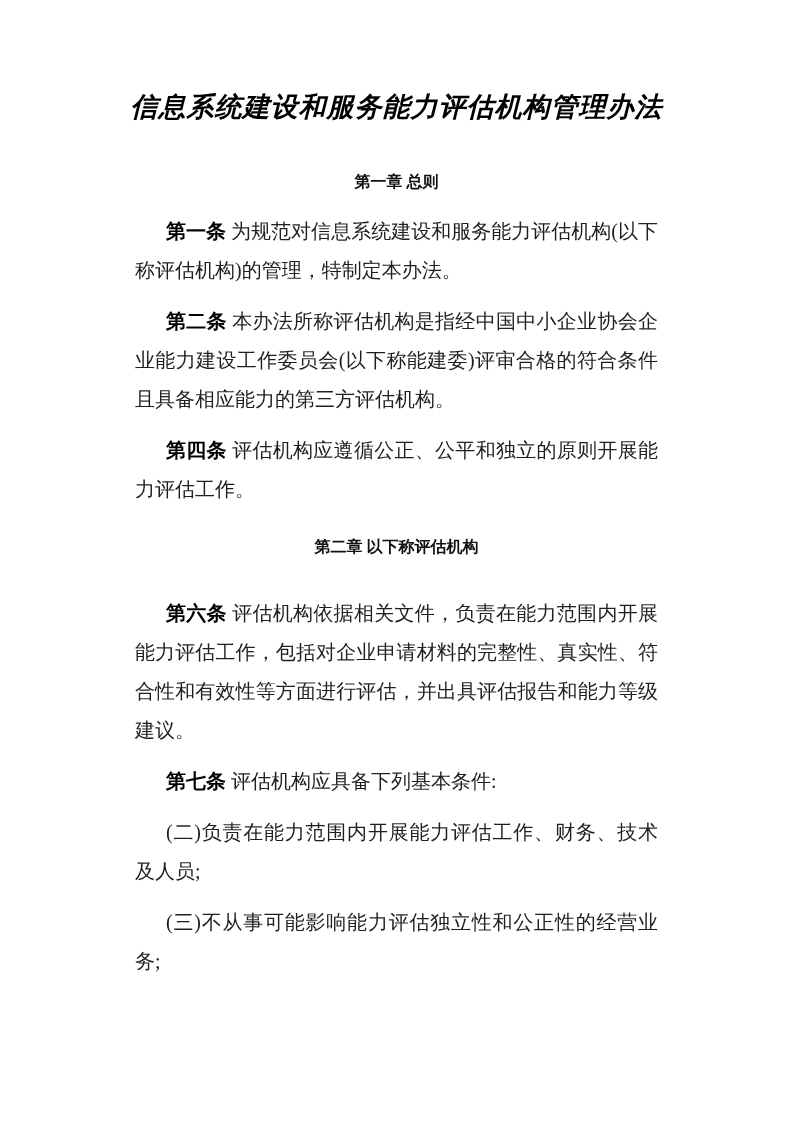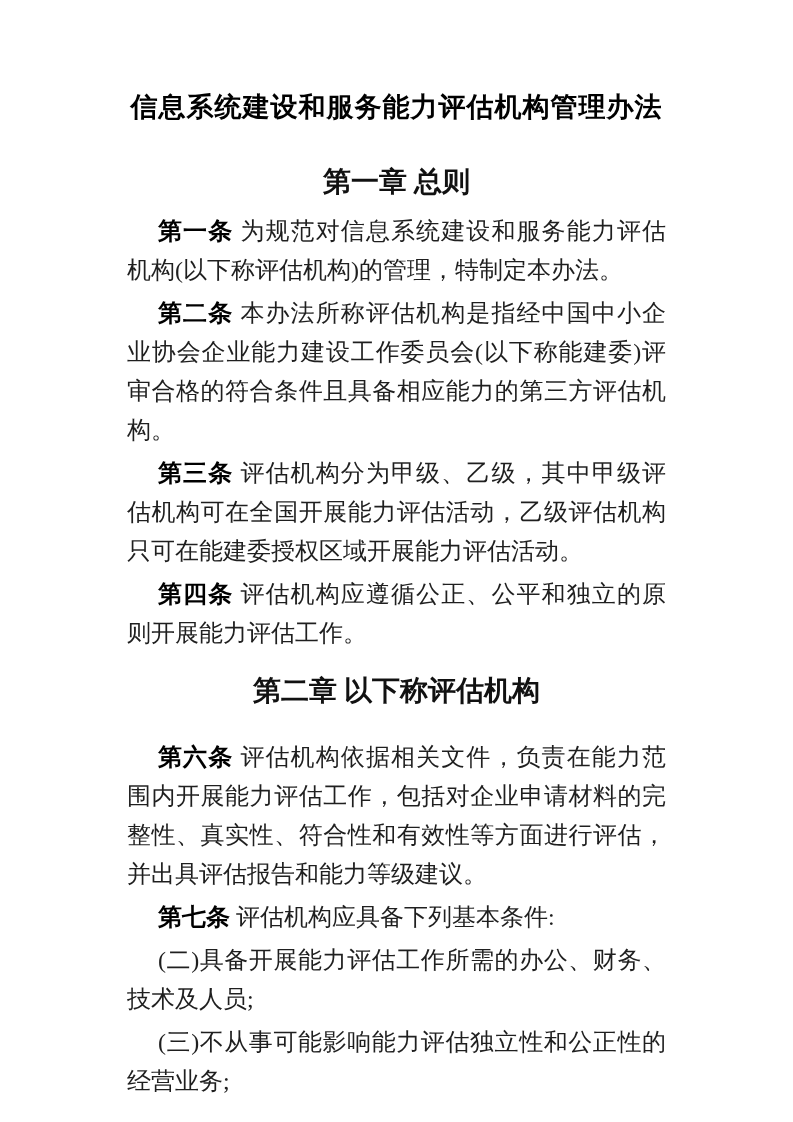--- a/index.html
+++ b/index.html
@@ -21,57 +21,57 @@
   }
   .doc-title {
     margin: 0;
     font-size: 27px;
     line-height: 38px;
     font-weight: bold;
     text-align: center;
     color: #000000;
     letter-spacing: 1px;
     white-space: nowrap;
+    font-style: italic;
   }
   .chapter-heading {
     margin: 24px 0 33px 0;
-    font-size: 28px;
+    font-size: 16px;
     line-height: 28px;
     font-weight: bold;
     text-align: center;
     color: #111111;
   }
   #chapters .chapter-heading:first-child {
     margin-top: 42px;
     margin-bottom: 16px;
   }
   .para {
-    margin: 4px;
-    font-size: 24px;
+    margin: 12px;
+    font-size: 20px;
     line-height: 39px;
     text-align: justify;
     text-indent: 31px;
     color: #1f1f1f;
     word-break: break-all;
   }
   .para b {
     font-weight: bold;
     color: #000000;
   }
 </style>
 </head>
 <body>
 
 <div class="page">
   <h1 class="doc-title">信息系统建设和服务能力评估机构管理办法</h1>
   <main id="chapters">
       <h2 class="chapter-heading">第一章 总则</h2>
       <p class="para"><b>第一条</b> 为规范对信息系统建设和服务能力评估机构(以下称评估机构)的管理，特制定本办法。</p>
       <p class="para"><b>第二条</b> 本办法所称评估机构是指经中国中小企业协会企业能力建设工作委员会(以下称能建委)评审合格的符合条件且具备相应能力的第三方评估机构。</p>
-      <p class="para"><b>第三条</b> 评估机构分为甲级、乙级，其中甲级评估机构可在全国开展能力评估活动，乙级评估机构只可在能建委授权区域开展能力评估活动。</p>
       <p class="para"><b>第四条</b> 评估机构应遵循公正、公平和独立的原则开展能力评估工作。</p>
       <h2 class="chapter-heading">第二章 以下称评估机构</h2>
       <p class="para"><b>第六条</b> 评估机构依据相关文件，负责在能力范围内开展能力评估工作，包括对企业申请材料的完整性、真实性、符合性和有效性等方面进行评估，并出具评估报告和能力等级建议。</p>
       <p class="para"><b>第七条</b> 评估机构应具备下列基本条件:</p>
-      <p class="para">(二)具备开展能力评估工作所需的办公、财务、技术及人员;</p>
+      <p class="para">(二)负责在能力范围内开展能力评估工作、财务、技术及人员;</p>
       <p class="para">(三)不从事可能影响能力评估独立性和公正性的经营业务;</p>
     </main>
 </div>
 
 </body></html>

